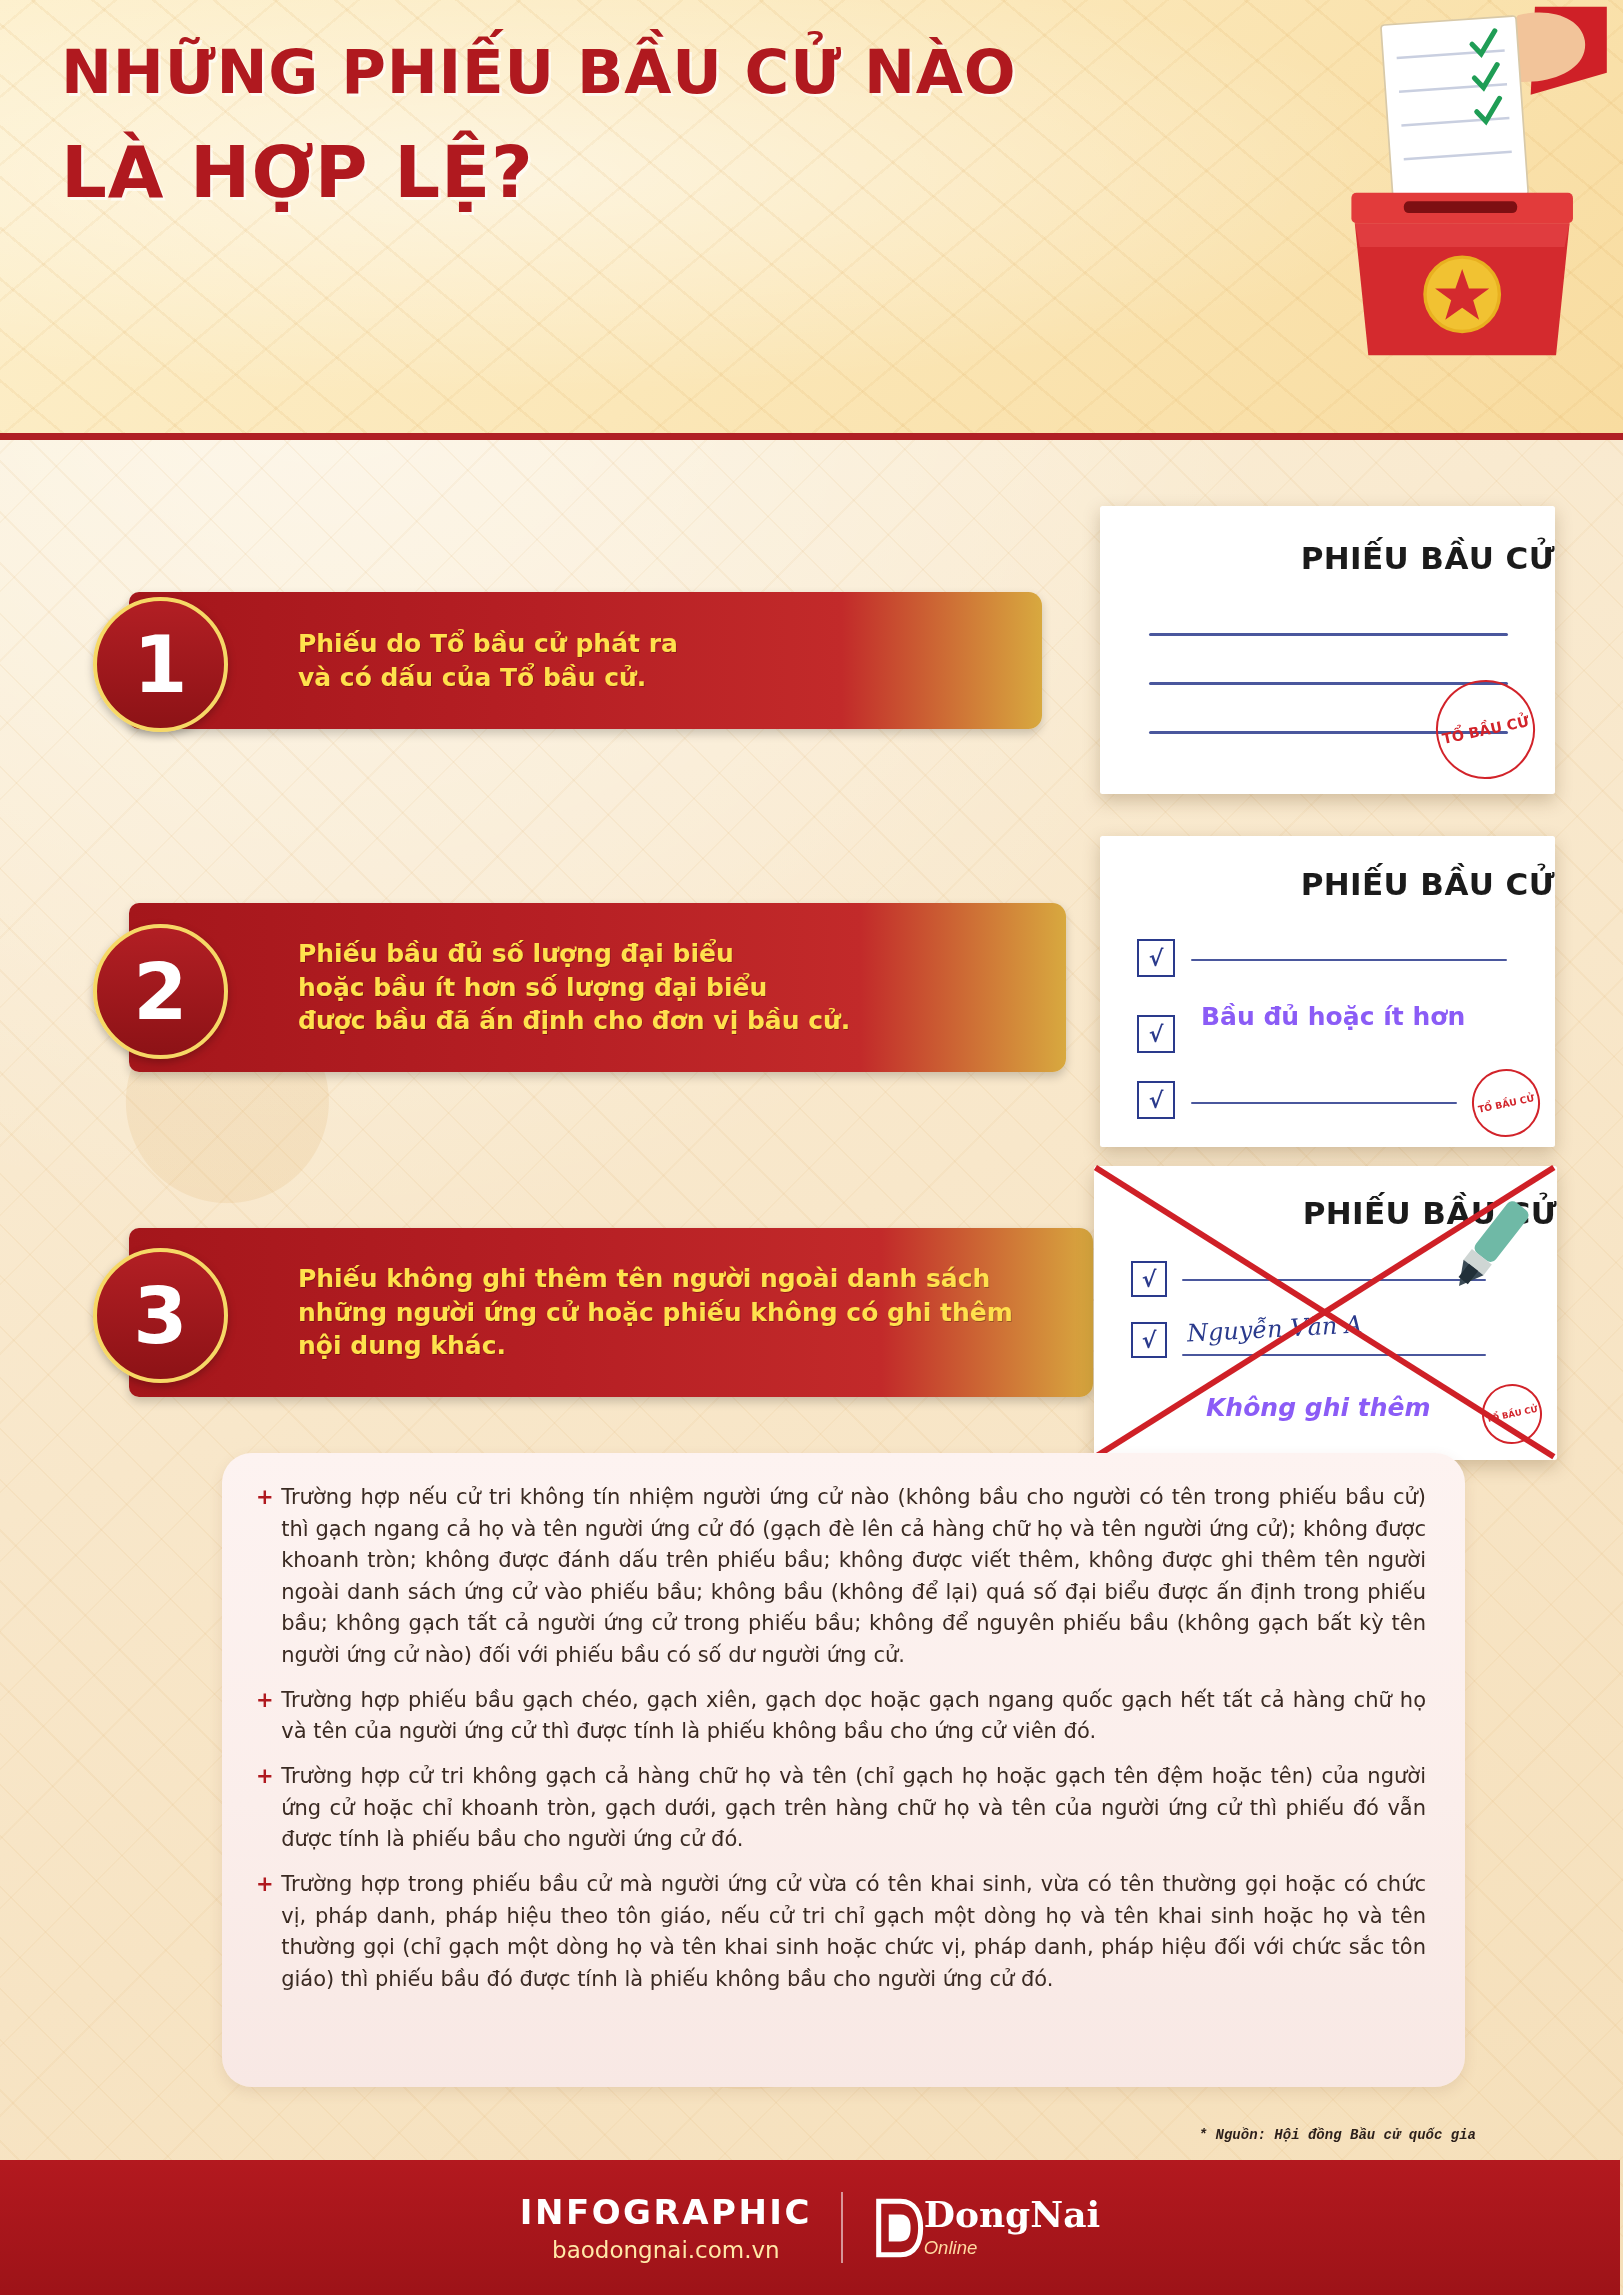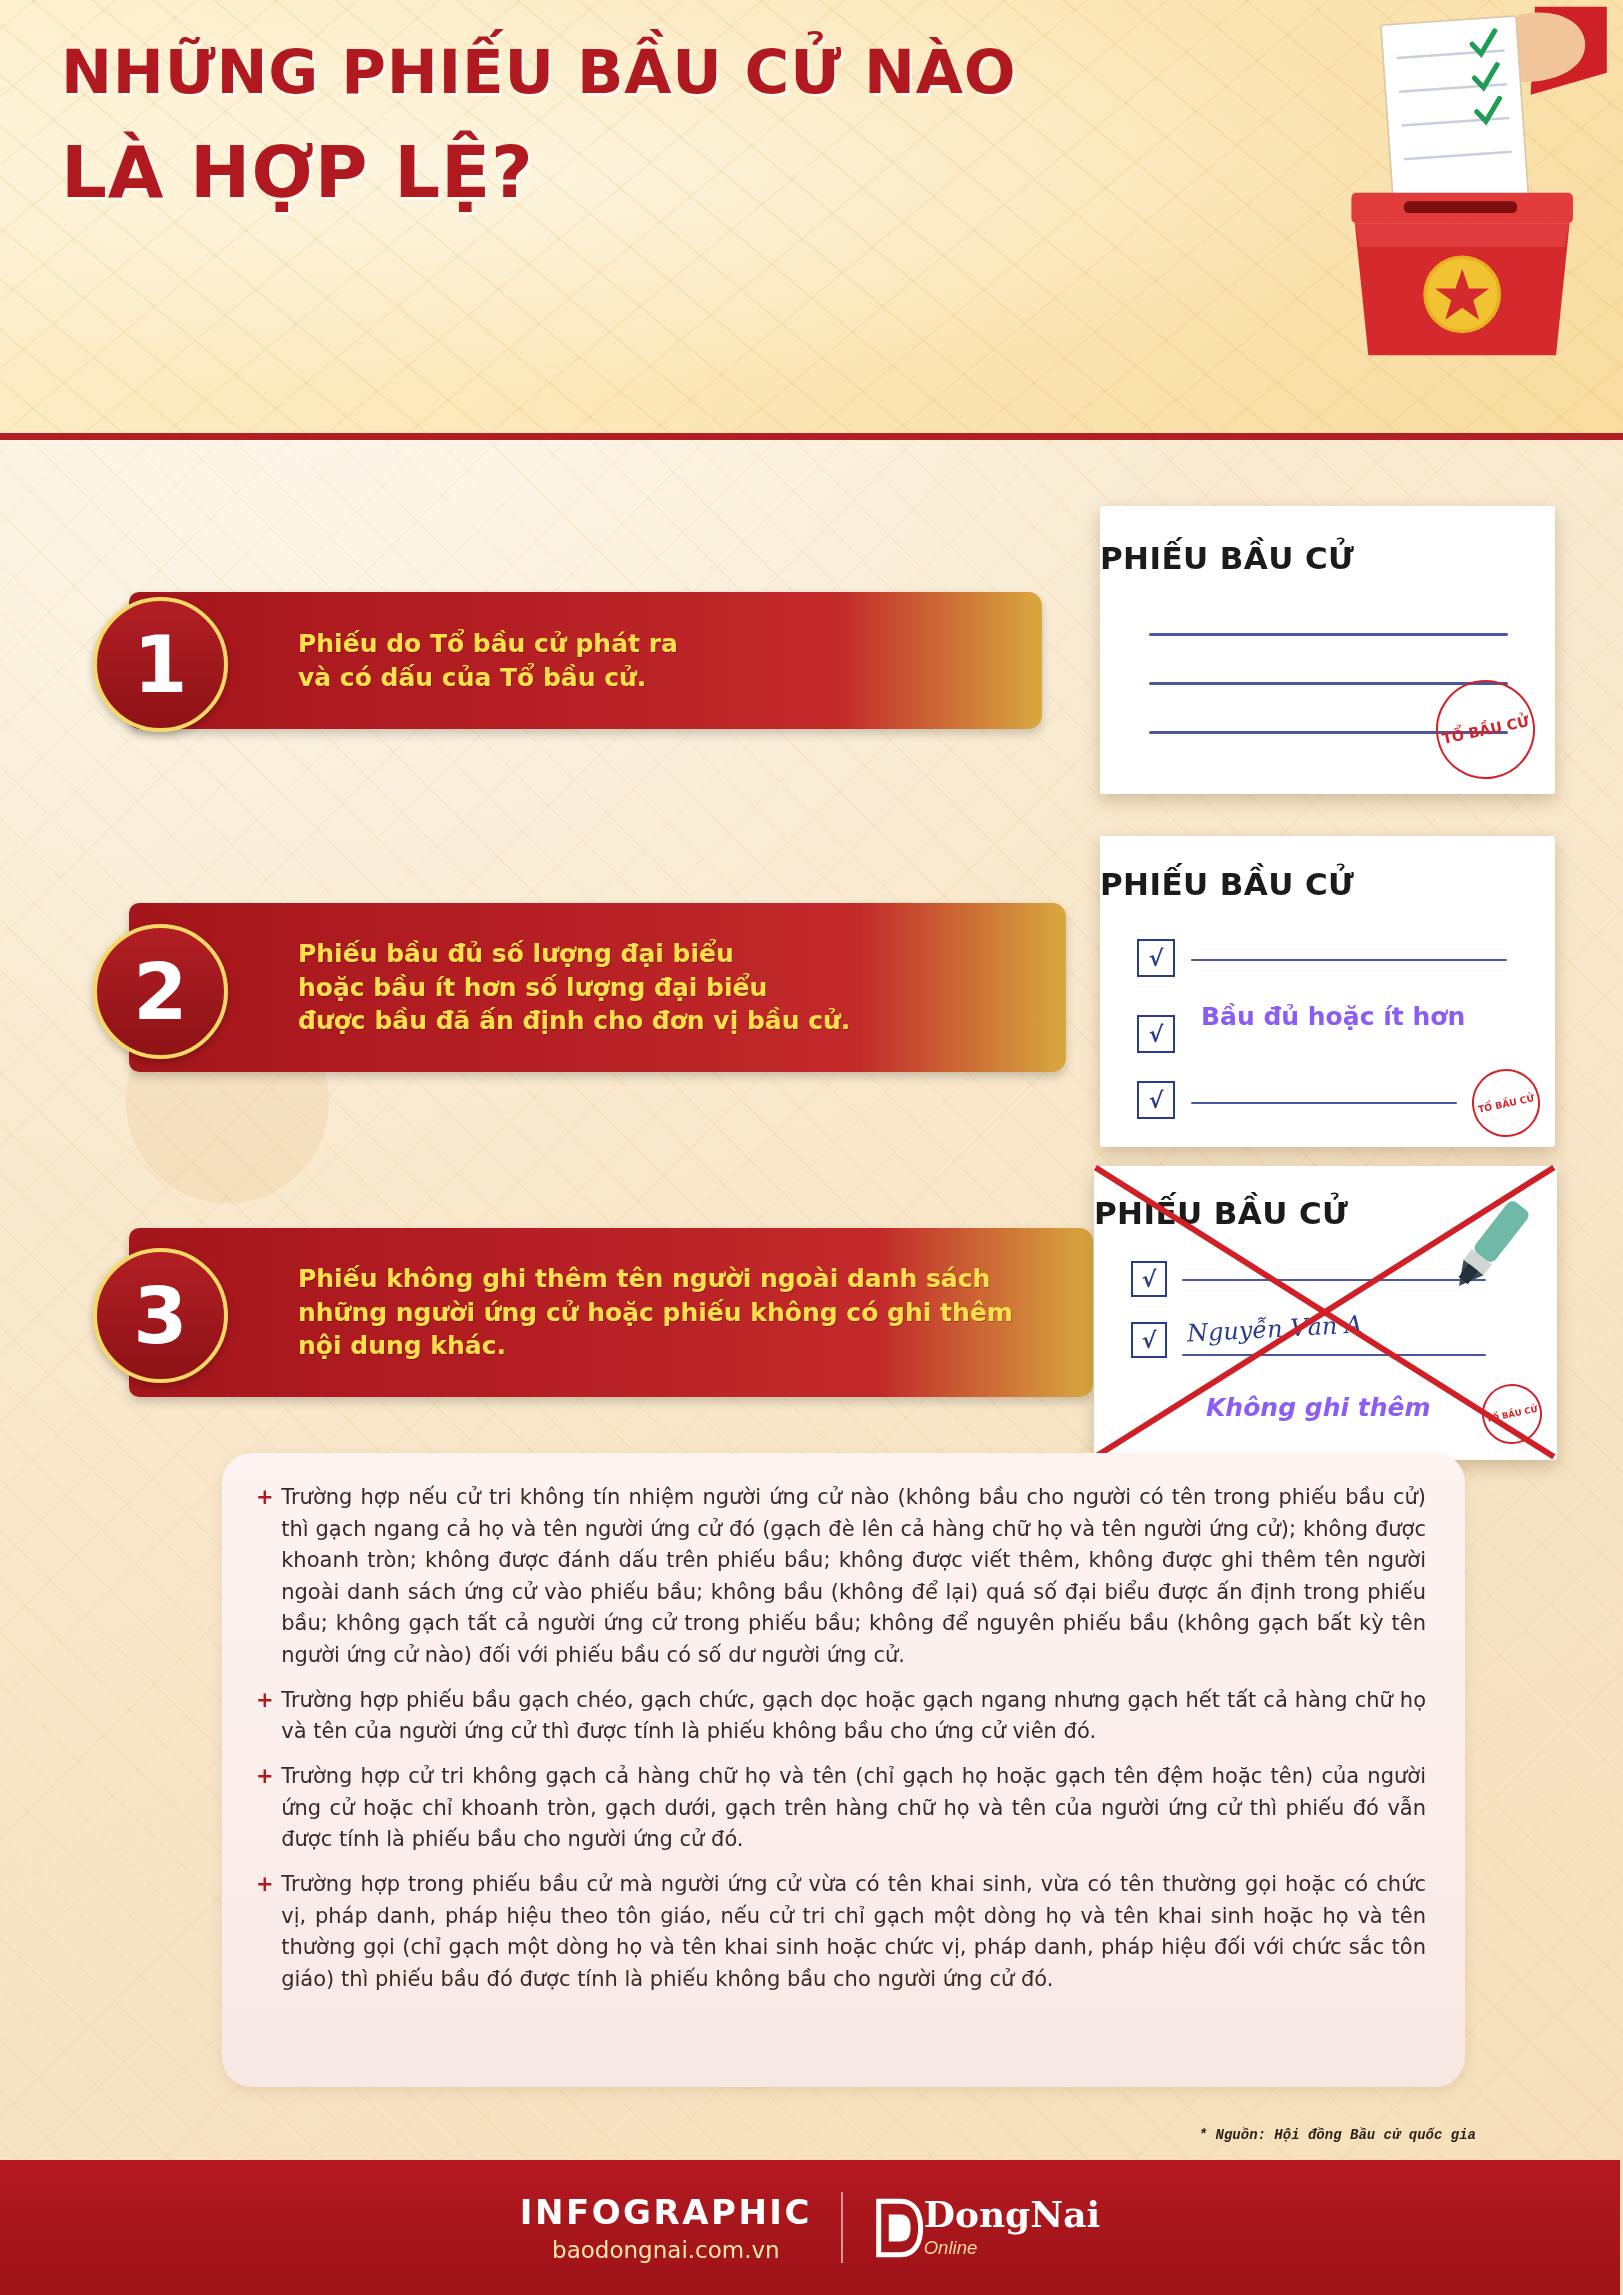--- a/index.html
+++ b/index.html
@@ -97,21 +97,21 @@
   }
 
   
   .card {
     position:absolute;
     background:#ffffff;
     box-shadow:0 6.8px 17px rgba(90,60,20,0.25);
     border-radius:2.5px;
   }
   .card-title {
-    text-align:left;
+    text-align:right;
     font-family:"DejaVu Sans", sans-serif;
     font-weight:bold;
     font-size:31px;
     color:#1b1b1b;
     letter-spacing:0.4px;
   }
   .rule { height:2.5px; background:#2a3a8c; opacity:0.85; border-radius:1.7px;}
   .rule.thin{ height:2.1px; }
   .stamp {
     position:absolute;
@@ -317,21 +317,21 @@
     </svg>
   </div>
 
   <div class="notes">
     <div class="note">
       <span class="plus">+</span>
       <span>Trường hợp nếu cử tri không tín nhiệm người ứng cử nào (không bầu cho người có tên trong phiếu bầu cử) thì gạch ngang cả họ và tên người ứng cử đó (gạch đè lên cả hàng chữ họ và tên người ứng cử); không được khoanh tròn; không được đánh dấu trên phiếu bầu; không được viết thêm, không được ghi thêm tên người ngoài danh sách ứng cử vào phiếu bầu; không bầu (không để lại) quá số đại biểu được ấn định trong phiếu bầu; không gạch tất cả người ứng cử trong phiếu bầu; không để nguyên phiếu bầu (không gạch bất kỳ tên người ứng cử nào) đối với phiếu bầu có số dư người ứng cử.</span>
     </div>
     <div class="note">
       <span class="plus">+</span>
-      <span>Trường hợp phiếu bầu gạch chéo, gạch chức, gạch dọc hoặc gạch ngang nhưng gạch hết tất cả hàng chữ họ và tên của người ứng cử thì được tính là phiếu không bầu cho ứng cử viên đó.</span>
+      <span>Trường hợp phiếu bầu gạch chéo, gạch xiên, gạch dọc hoặc gạch ngang quốc gạch hết tất cả hàng chữ họ và tên của người ứng cử thì được tính là phiếu không bầu cho ứng cử viên đó.</span>
     </div>
     <div class="note">
       <span class="plus">+</span>
       <span>Trường hợp cử tri không gạch cả hàng chữ họ và tên (chỉ gạch họ hoặc gạch tên đệm hoặc tên) của người ứng cử hoặc chỉ khoanh tròn, gạch dưới, gạch trên hàng chữ họ và tên của người ứng cử thì phiếu đó vẫn được tính là phiếu bầu cho người ứng cử đó.</span>
     </div>
     <div class="note">
       <span class="plus">+</span>
       <span>Trường hợp trong phiếu bầu cử mà người ứng cử vừa có tên khai sinh, vừa có tên thường gọi hoặc có chức vị, pháp danh, pháp hiệu theo tôn giáo, nếu cử tri chỉ gạch một dòng họ và tên khai sinh hoặc họ và tên thường gọi (chỉ gạch một dòng họ và tên khai sinh hoặc chức vị, pháp danh, pháp hiệu đối với chức sắc tôn giáo) thì phiếu bầu đó được tính là phiếu không bầu cho người ứng cử đó.</span>
     </div>
   </div>

